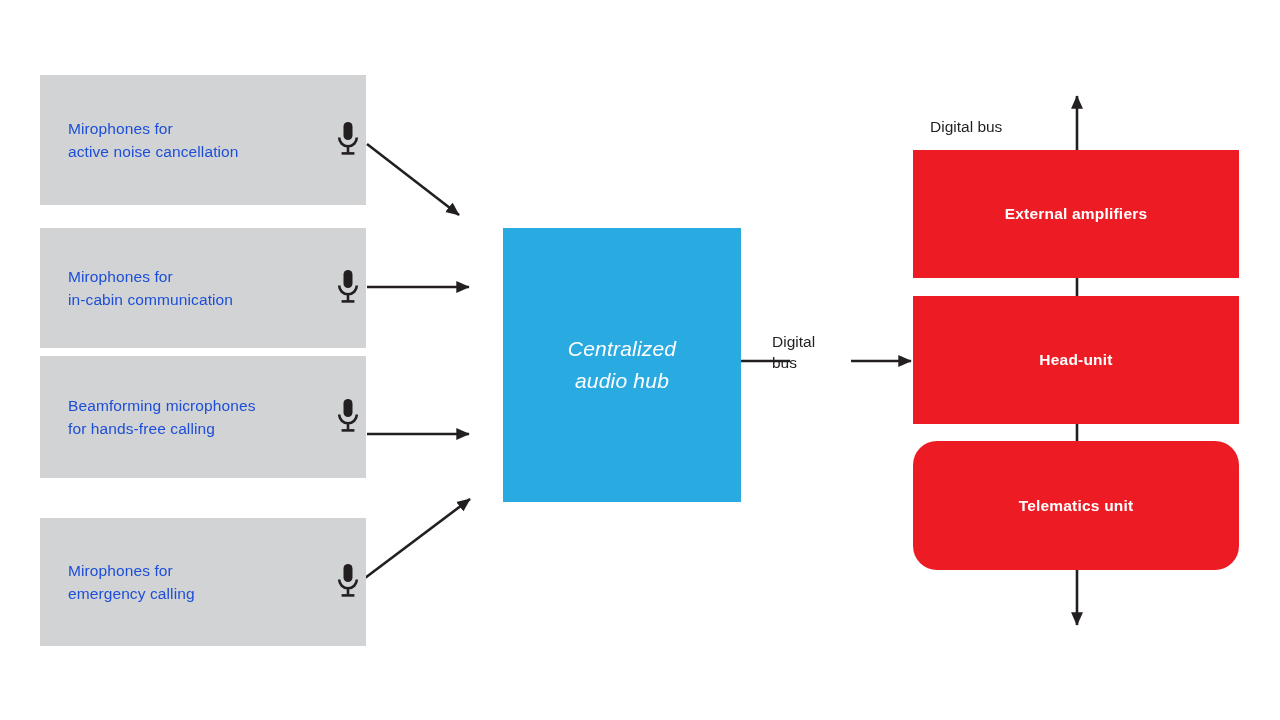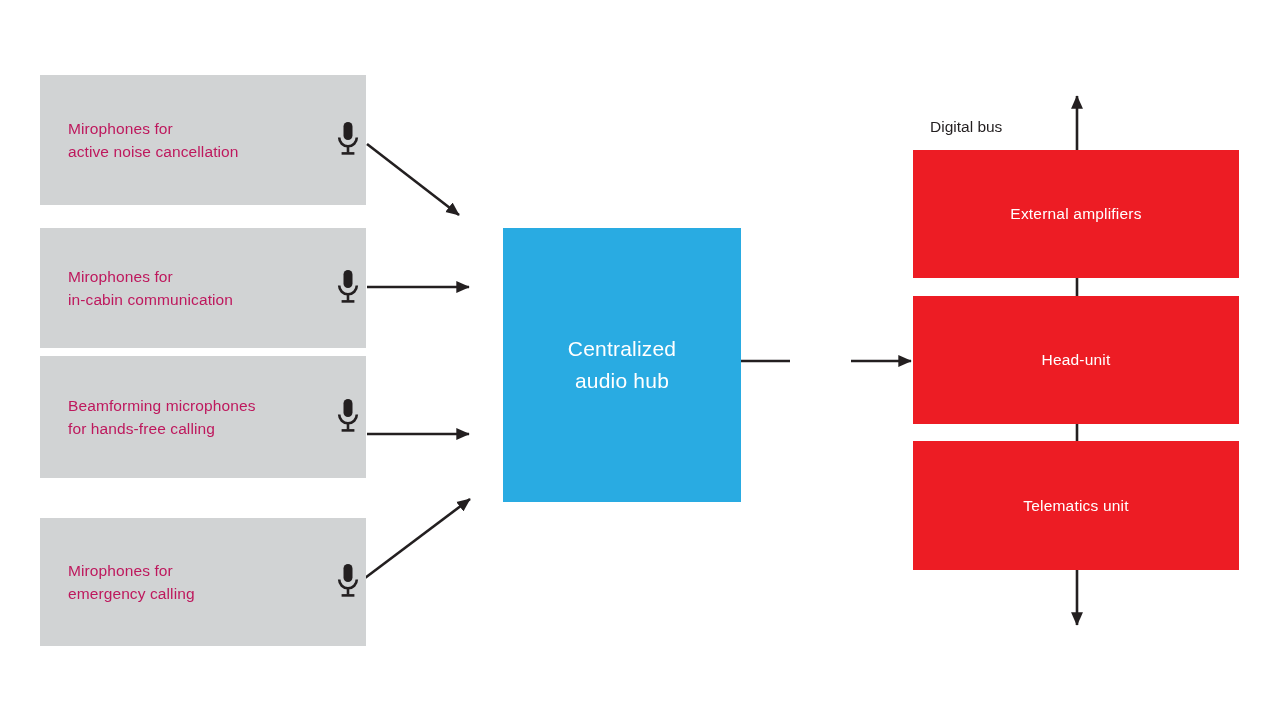--- a/index.html
+++ b/index.html
@@ -26,21 +26,21 @@
     background: #d1d3d4;
     box-sizing: border-box;
     display: flex;
     align-items: center;
   }
   .src-label {
     position: absolute;
     left: 28px;
     font-size: 15.5px;
     line-height: 23px;
-    color: #be185d;
+    color: #1d4ed8;
     white-space: pre-line;
     letter-spacing: 0.1px;
   }
   .mic-slot {
     position: absolute;
     left: 286px;
     width: 44px;
     display: flex;
     align-items: center;
     justify-content: center;
@@ -50,39 +50,41 @@
   #hub {
     position: absolute;
     left: 503px;
     top: 228px;
     width: 238px;
     height: 274px;
     background: #29abe2;
     display: flex;
     align-items: center;
     justify-content: center;
+    font-style: italic;
   }
   #hub-text {
     color: #ffffff;
     font-size: 21px;
     line-height: 32px;
     text-align: center;
     white-space: pre-line;
     letter-spacing: 0.2px;
   }
 
   
   .sink-box {
     position: absolute;
     left: 913px;
     width: 326px;
     background: #ed1c24;
     display: flex;
     align-items: center;
     justify-content: center;
+    font-weight: bold;
   }
   .sink-text {
     color: #ffffff;
     font-size: 15.5px;
     letter-spacing: 0.2px;
     text-align: center;
   }
 
   
   .bus-label {
@@ -190,26 +192,28 @@
       </svg>
     </div>
   </div>
 
   <div id="hub">
     <div id="hub-text">Centralized
 audio hub</div>
   </div>
 
   <div class="bus-label" id="bus-label-top">Digital bus</div>
+  <div class="bus-label" id="bus-label-mid">Digital
+bus</div>
 
   <div class="sink-box" style="top:150px; height:128px;">
     <div class="sink-text">External amplifiers</div>
   </div>
 
   <div class="sink-box" style="top:296px; height:128px;">
     <div class="sink-text">Head-unit</div>
   </div>
 
-  <div class="sink-box" style="top:441px; height:129px;">
+  <div class="sink-box" style="top:441px; height:129px;border-radius:24px;">
     <div class="sink-text">Telematics unit</div>
   </div>
 
 </div>
 
 </body></html>

